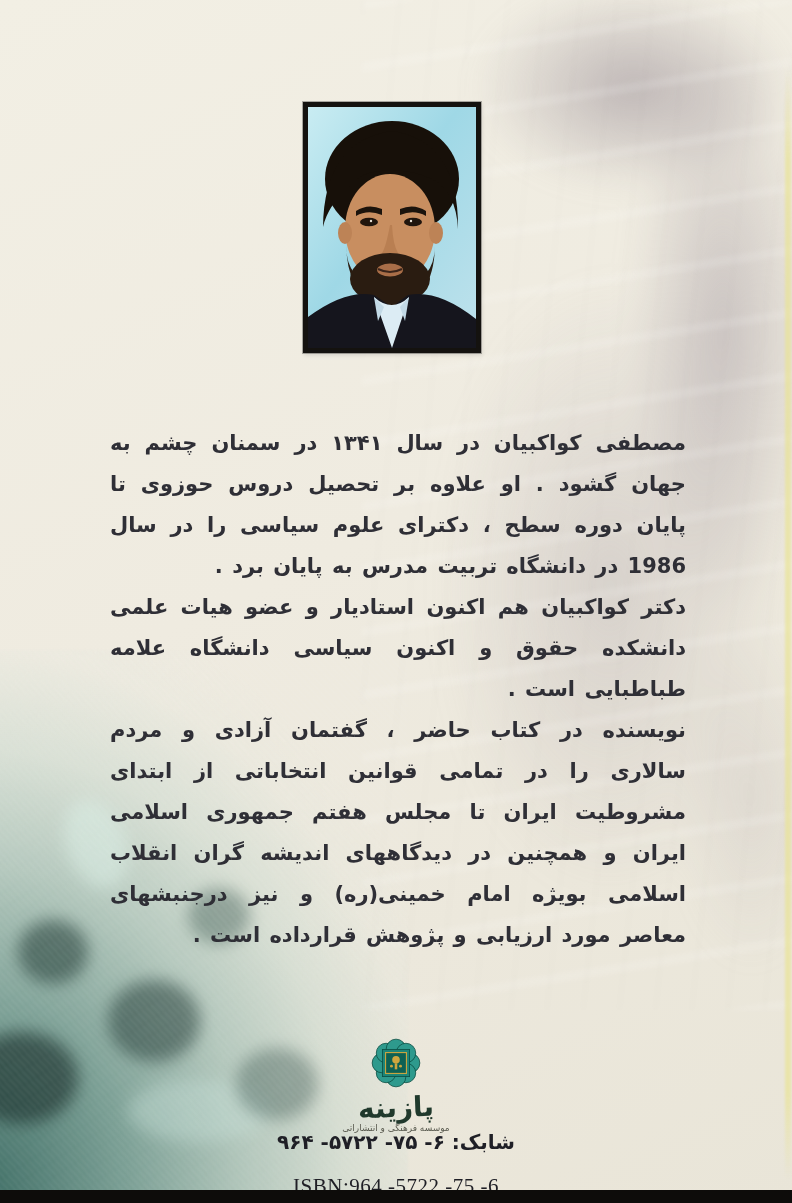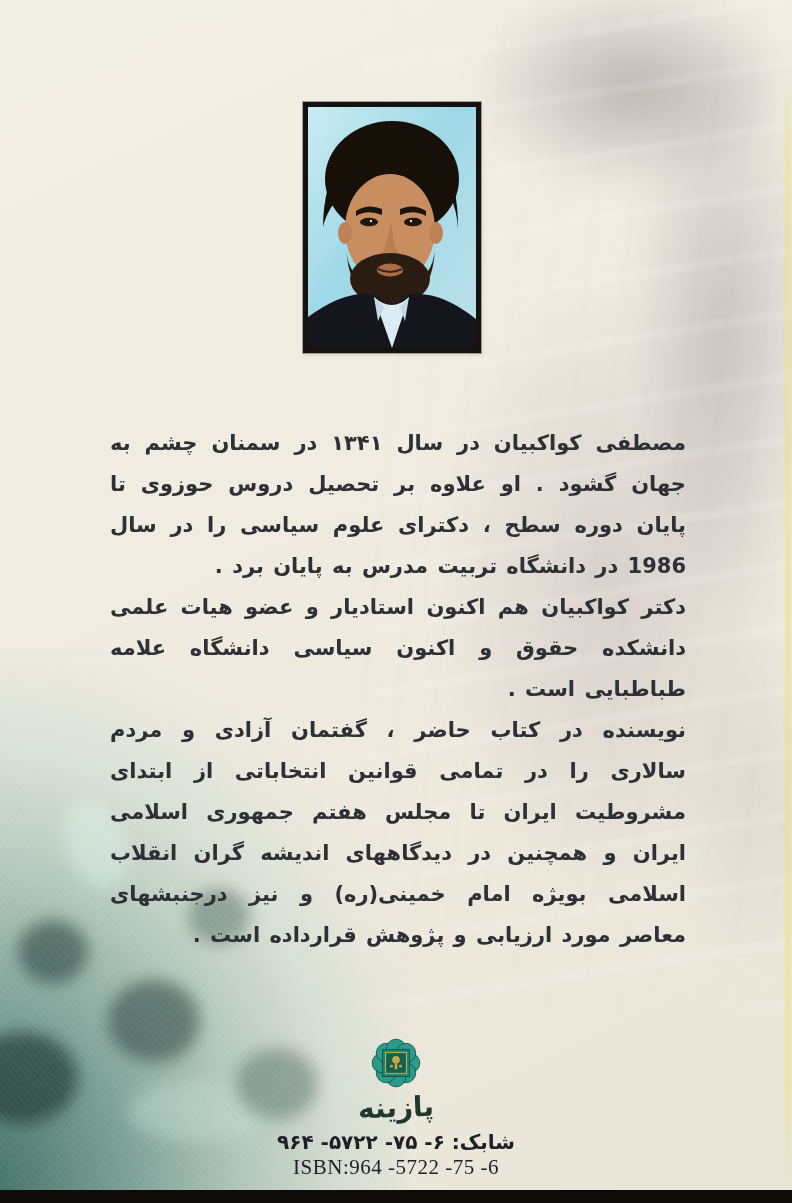--- a/index.html
+++ b/index.html
@@ -61,21 +61,21 @@
   .bio p{margin:0;}
   
   .publisher{position:absolute;left:0;top:1034px;width:792px;text-align:center;}
   .publisher svg{display:block;margin:0 auto 1px auto;}
   .pub-name{display:inline-block;font-size:28px;font-weight:bold;color:#20392c;
     transform:rotate(-2deg);line-height:1.05;}
   .pub-sub{font-size:9px;color:#5a5b50;margin-top:1px;letter-spacing:.5px;}
   
   .isbn{position:absolute;left:0;top:1130px;width:792px;text-align:center;color:#1f1f26;}
   .isbn-fa{direction:rtl;font-size:20px;font-weight:bold;letter-spacing:.5px;}
-  .isbn-en{font-family:"Liberation Serif",serif;font-size:21px;margin-top:1px;letter-spacing:.5px;}
+  .isbn-en{font-family:"Liberation Serif",serif;font-size:21px;margin-top:20px;letter-spacing:.5px;}
   
   .edge-bottom{position:absolute;left:0;bottom:0;width:100%;height:13px;background:#0d0c0a;z-index:6;}
   .edge-right{position:absolute;right:1px;top:70px;height:1110px;width:6px;z-index:5;
     background:linear-gradient(180deg, rgba(233,227,140,0) 0, rgba(233,227,140,.6) 8%,
       rgba(233,227,140,.6) 92%, rgba(233,227,140,0) 100%);
     filter:blur(1px);}
 </style>
 </head>
 <body>
 
@@ -157,20 +157,21 @@
         <circle cx="42.96" cy="21.04" r="10.8"></circle>
       </g>
       <rect x="17" y="17" width="30" height="30" fill="#1d8578" stroke="#0b4f44" stroke-width="0.9"></rect>
       <rect x="20.5" y="20.5" width="23" height="23" fill="#0e6154" stroke="#cfa63e" stroke-width="1.2"></rect>
       <circle cx="32" cy="28.5" r="4.2" fill="#cfa63e"></circle>
       <rect x="30.6" y="32.5" width="2.8" height="6.5" fill="#cfa63e"></rect>
       <circle cx="27" cy="35.5" r="1.6" fill="#cfa63e"></circle>
       <circle cx="37" cy="35.5" r="1.6" fill="#cfa63e"></circle>
     </svg>
     <span class="pub-name">پازینه</span>
+    <div class="pub-sub">موسسه فرهنگی و انتشاراتی</div>
   </div>
 
   <div class="isbn">
     <div class="isbn-fa">شابک: ۶- ۷۵- ۵۷۲۲- ۹۶۴</div>
     <div class="isbn-en">ISBN:964 -5722 -75 -6</div>
   </div>
 
   <div class="edge-right"></div>
   <div class="edge-bottom"></div>
 </div>

